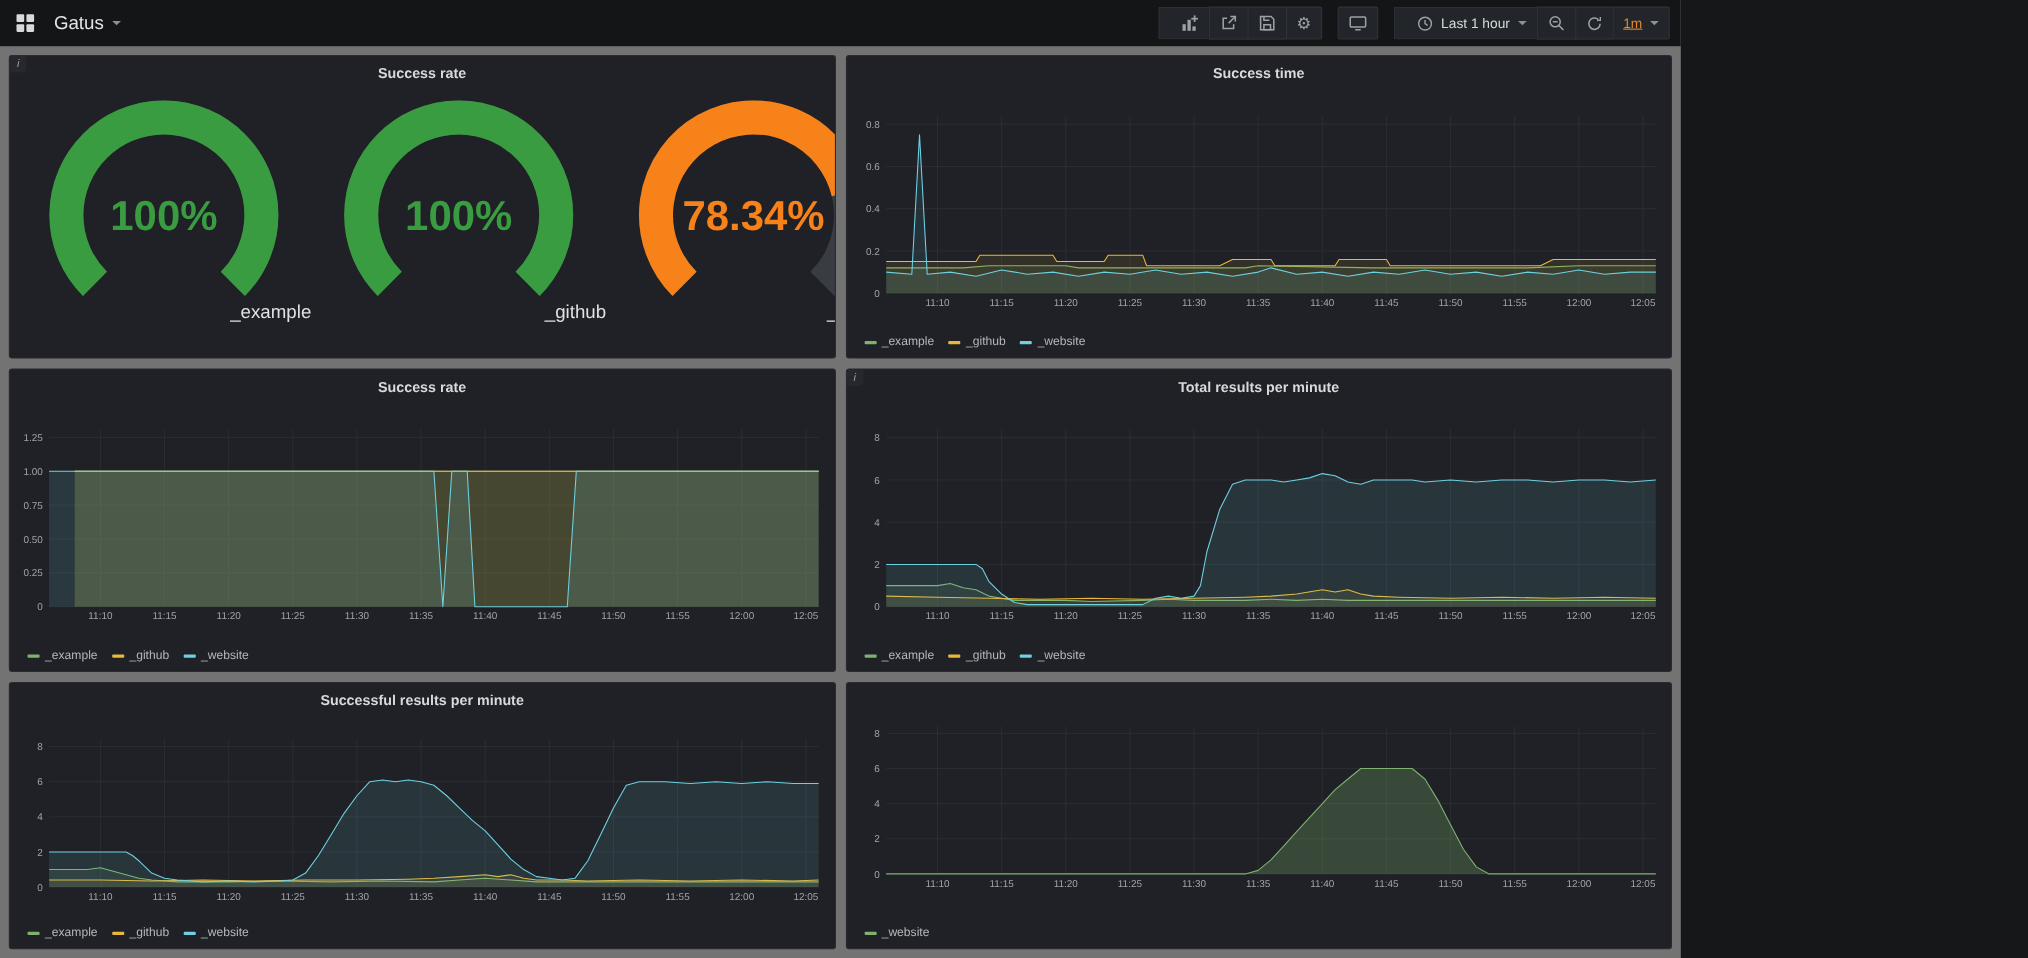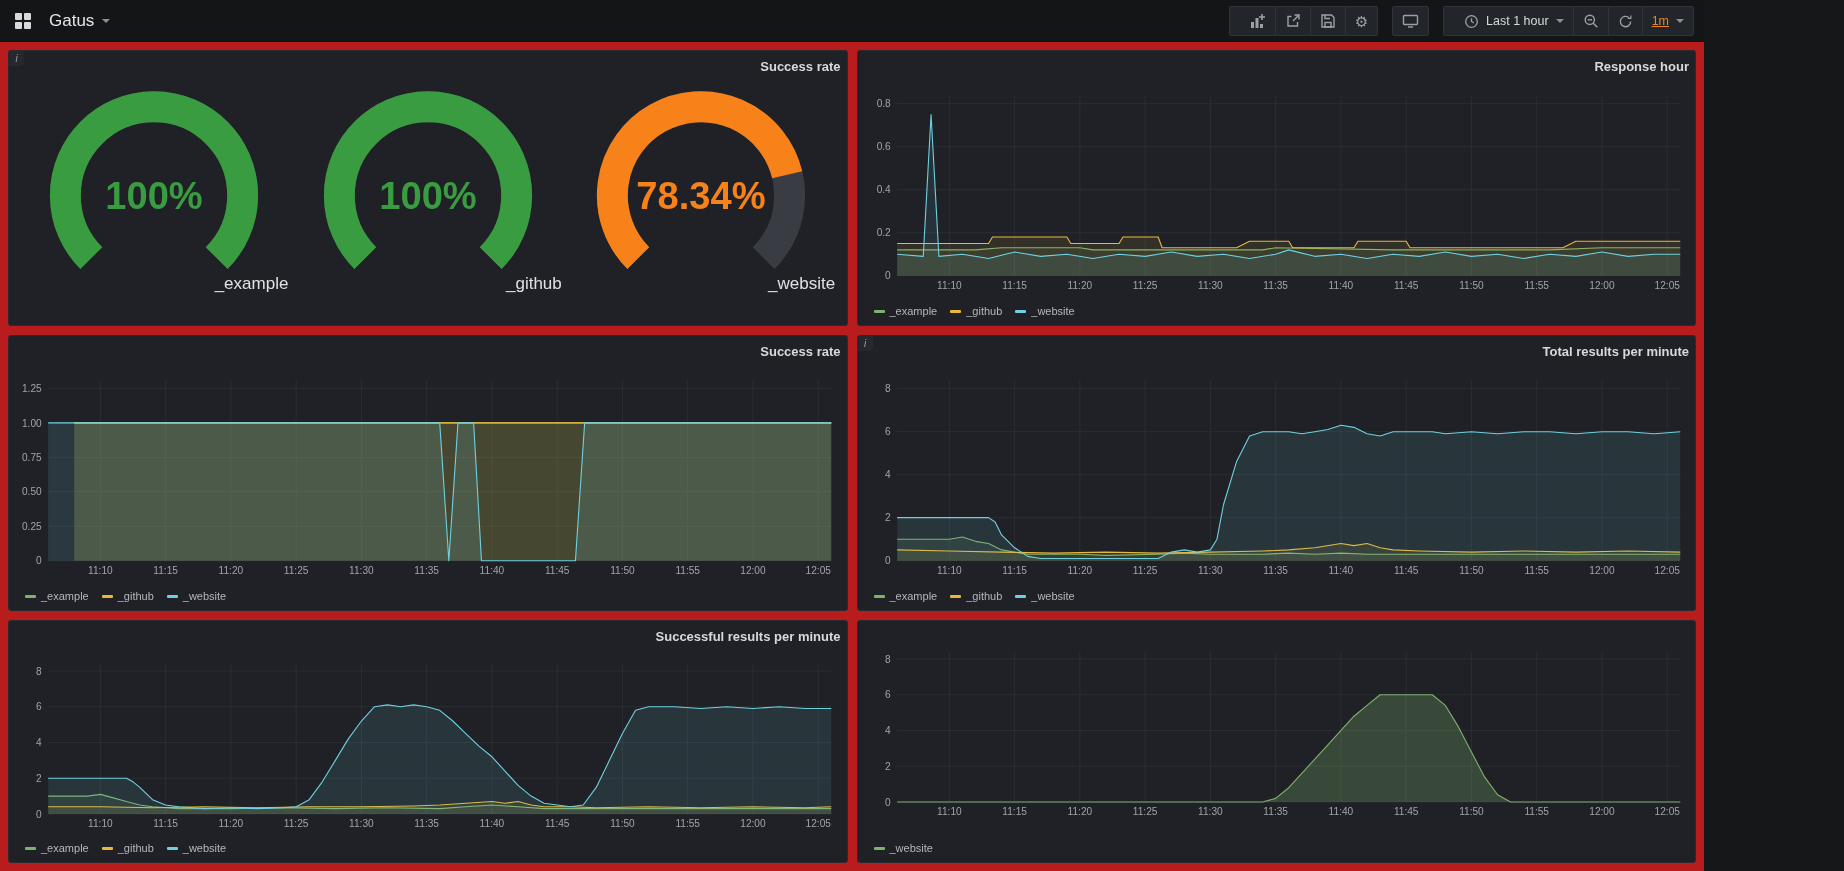--- a/index.html
+++ b/index.html
@@ -1,18 +1,18 @@
 <!DOCTYPE html>
 <html><head>
 <meta charset="utf-8">
 <style>
   * { box-sizing: border-box; }
   html,body { margin:0; padding:0; background:#161719; }
   body { font-family:"Liberation Sans", sans-serif; color:#d8d9da; }
-  .app { width:1704px; height:871px; overflow:hidden; display:flex; flex-direction:column; background:#b91c1c; }
+  .app { width:1528px; height:871px; overflow:hidden; display:flex; flex-direction:column; background:#737373; }
 
   
   .navbar { flex:0 0 42px; height:42px; display:flex; align-items:center; justify-content:space-between;
             padding:0 10px 0 8px; background:#131517; }
   .nav-left { display:flex; align-items:center; gap:11px; }
   .nav-menu-btn { background:none; border:none; padding:4px 6px; cursor:pointer; display:flex; align-items:center; }
   .dash-title-wrap { display:flex; align-items:center; gap:8px; cursor:pointer; }
   .dash-title { font-size:17px; color:#e4e5e6; }
   .caret { width:0; height:0; border-left:4px solid transparent; border-right:4px solid transparent;
            border-top:4px solid #8d9196; display:inline-block; }
@@ -26,21 +26,21 @@
   .nav-btn.single { border-right-width:1px; border-radius:2px; }
   .gear-glyph { font-size:15px; color:#9da0a5; line-height:1; }
   .refresh-interval { color:#e8862c;text-decoration:underline; }
   .nav-btn svg { display:block; }
 
   
   .grid { flex:1; display:grid; grid-template-columns:1fr 1fr; grid-template-rows:276px 276px 243px;
           gap:9px; padding:8px; }
   .panel { position:relative; background:#1f2126; border:1px solid #292b30; border-radius:3px;
            display:flex; flex-direction:column; padding:3px 6px 5px; overflow:hidden; }
-  .panel-header { flex:0 0 24px; display:flex; align-items:center; justify-content:flex-end; cursor:pointer; }
+  .panel-header { flex:0 0 24px; display:flex; align-items:center; justify-content:center; cursor:pointer; }
   .panel-title { font-size:13px; font-weight:bold; color:#d8d9da; }
   .panel-info { position:absolute; top:0; left:0; width:15px; height:15px; display:flex; align-items:center;
                 justify-content:center; font-size:10px; font-style:italic; color:#9aa0a6; background:#26282d;
                 border-radius:0 0 4px 0; cursor:pointer; z-index:2; }
   .panel-chart { flex:1; min-height:0; }
   .chart { width:100%; height:100%; display:block; }
   .chart text, .gauge-svg text { font-family:"Liberation Sans", sans-serif; }
   .panel-legend { flex:0 0 18px; display:flex; align-items:center; gap:13px; padding-left:10px; }
   .legend-item { display:flex; align-items:center; gap:5px; cursor:pointer; }
   .legend-mark { width:11px; height:3px; border-radius:1px; display:inline-block; }
@@ -170,21 +170,21 @@
               <path d="M 69.19 168.81 A 86 86 0 1 1 213.63 87.95" stroke="#f8821a" stroke-width="30" fill="none"></path>
               <text x="130" y="121" text-anchor="middle" fill="#f8821a" font-size="37" font-weight="bold">78.34%</text>
             </svg>
             <div class="gauge-label">_website</div>
           </div>
         </div>
     </section>
 
     <section class="panel">
       <div class="panel-header">
-        <span class="panel-title">Response hour</span>
+        <span class="panel-title">Success time</span>
       </div>
       <div class="panel-chart">
         <svg class="chart" viewBox="0 0 896 224">
             <line x1="92.66666666666666" y1="9" x2="92.66666666666666" y2="205" stroke="#2c2f34" stroke-width="1"></line>
             <text x="92.66666666666666" y="219" text-anchor="middle" fill="#a1a4a8" font-size="11">11:10</text>
             <line x1="163.5" y1="9" x2="163.5" y2="205" stroke="#2c2f34" stroke-width="1"></line>
             <text x="163.5" y="219" text-anchor="middle" fill="#a1a4a8" font-size="11">11:15</text>
             <line x1="234.33333333333334" y1="9" x2="234.33333333333334" y2="205" stroke="#2c2f34" stroke-width="1"></line>
             <text x="234.33333333333334" y="219" text-anchor="middle" fill="#a1a4a8" font-size="11">11:20</text>
             <line x1="305.16666666666663" y1="9" x2="305.16666666666663" y2="205" stroke="#2c2f34" stroke-width="1"></line>

